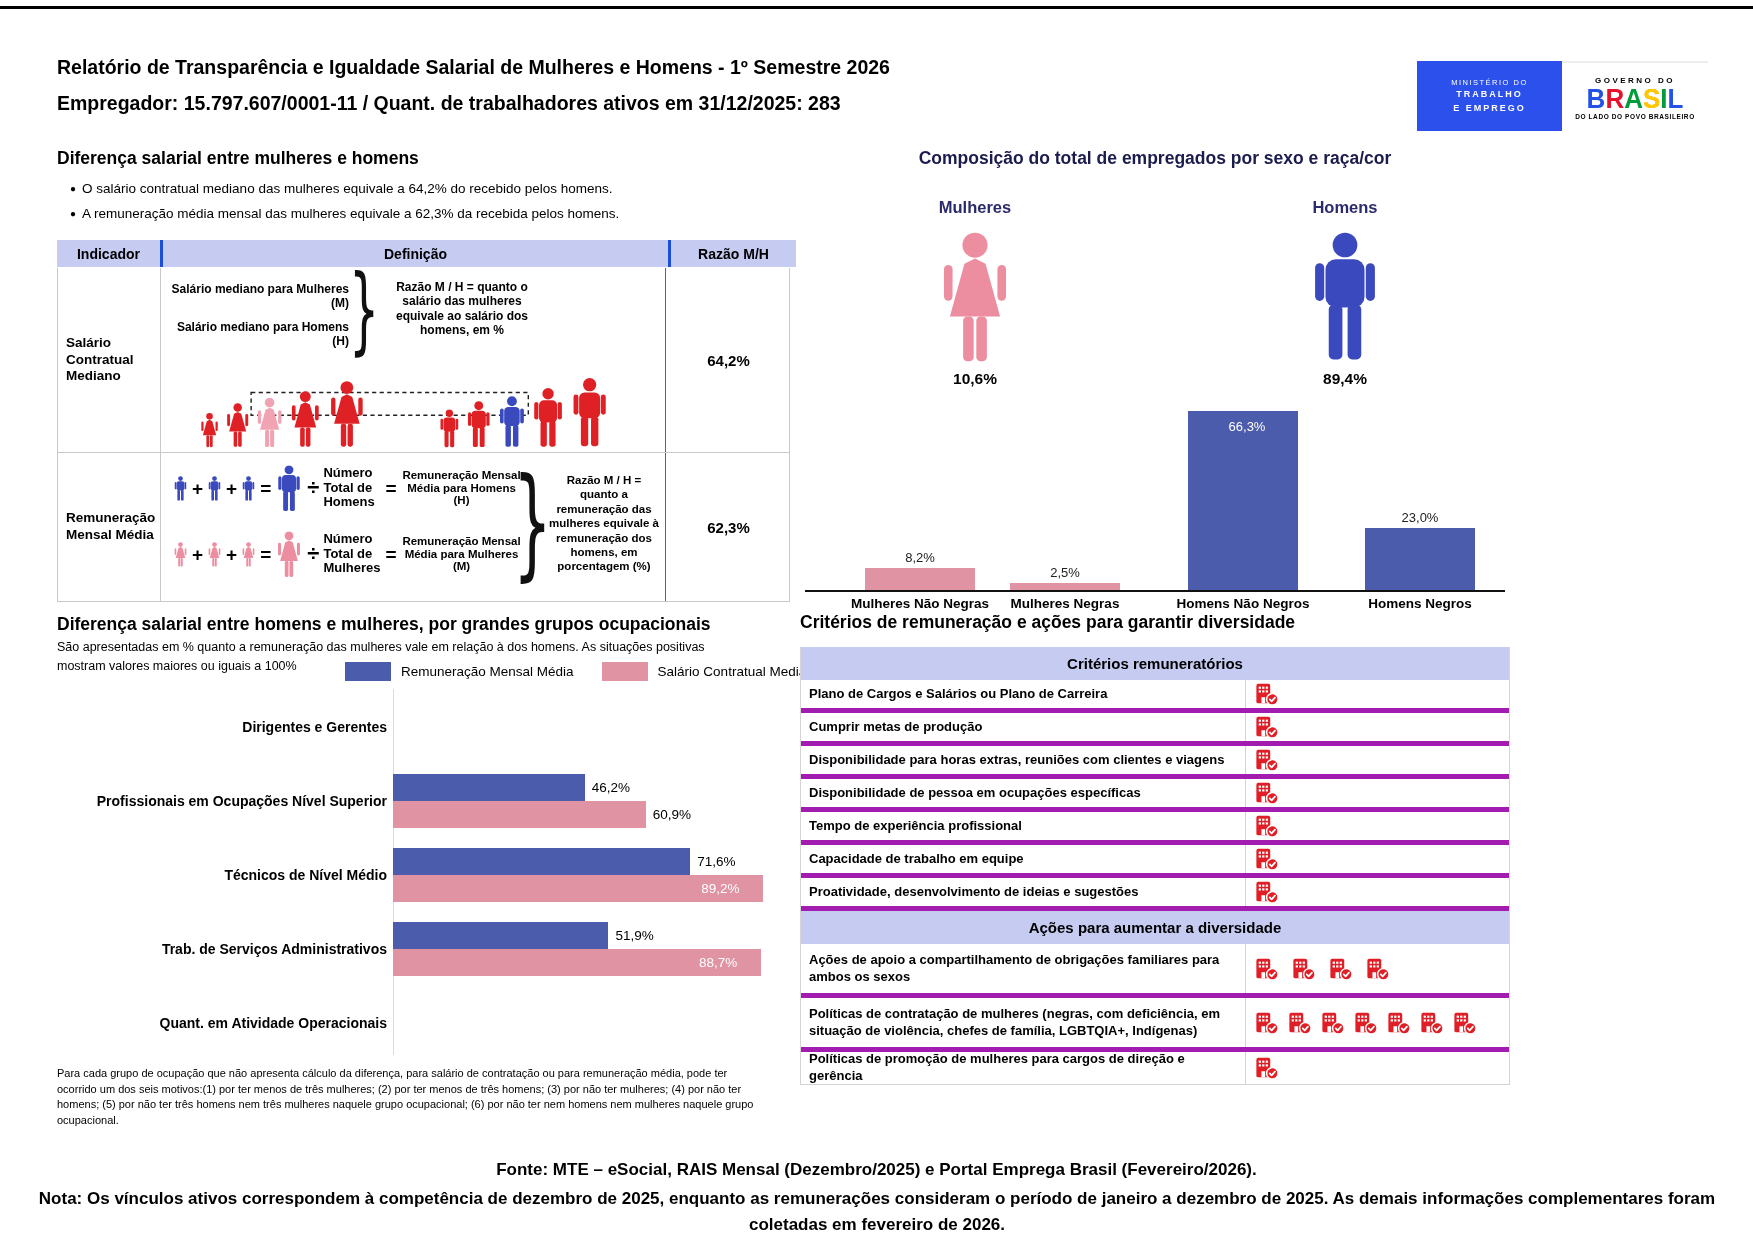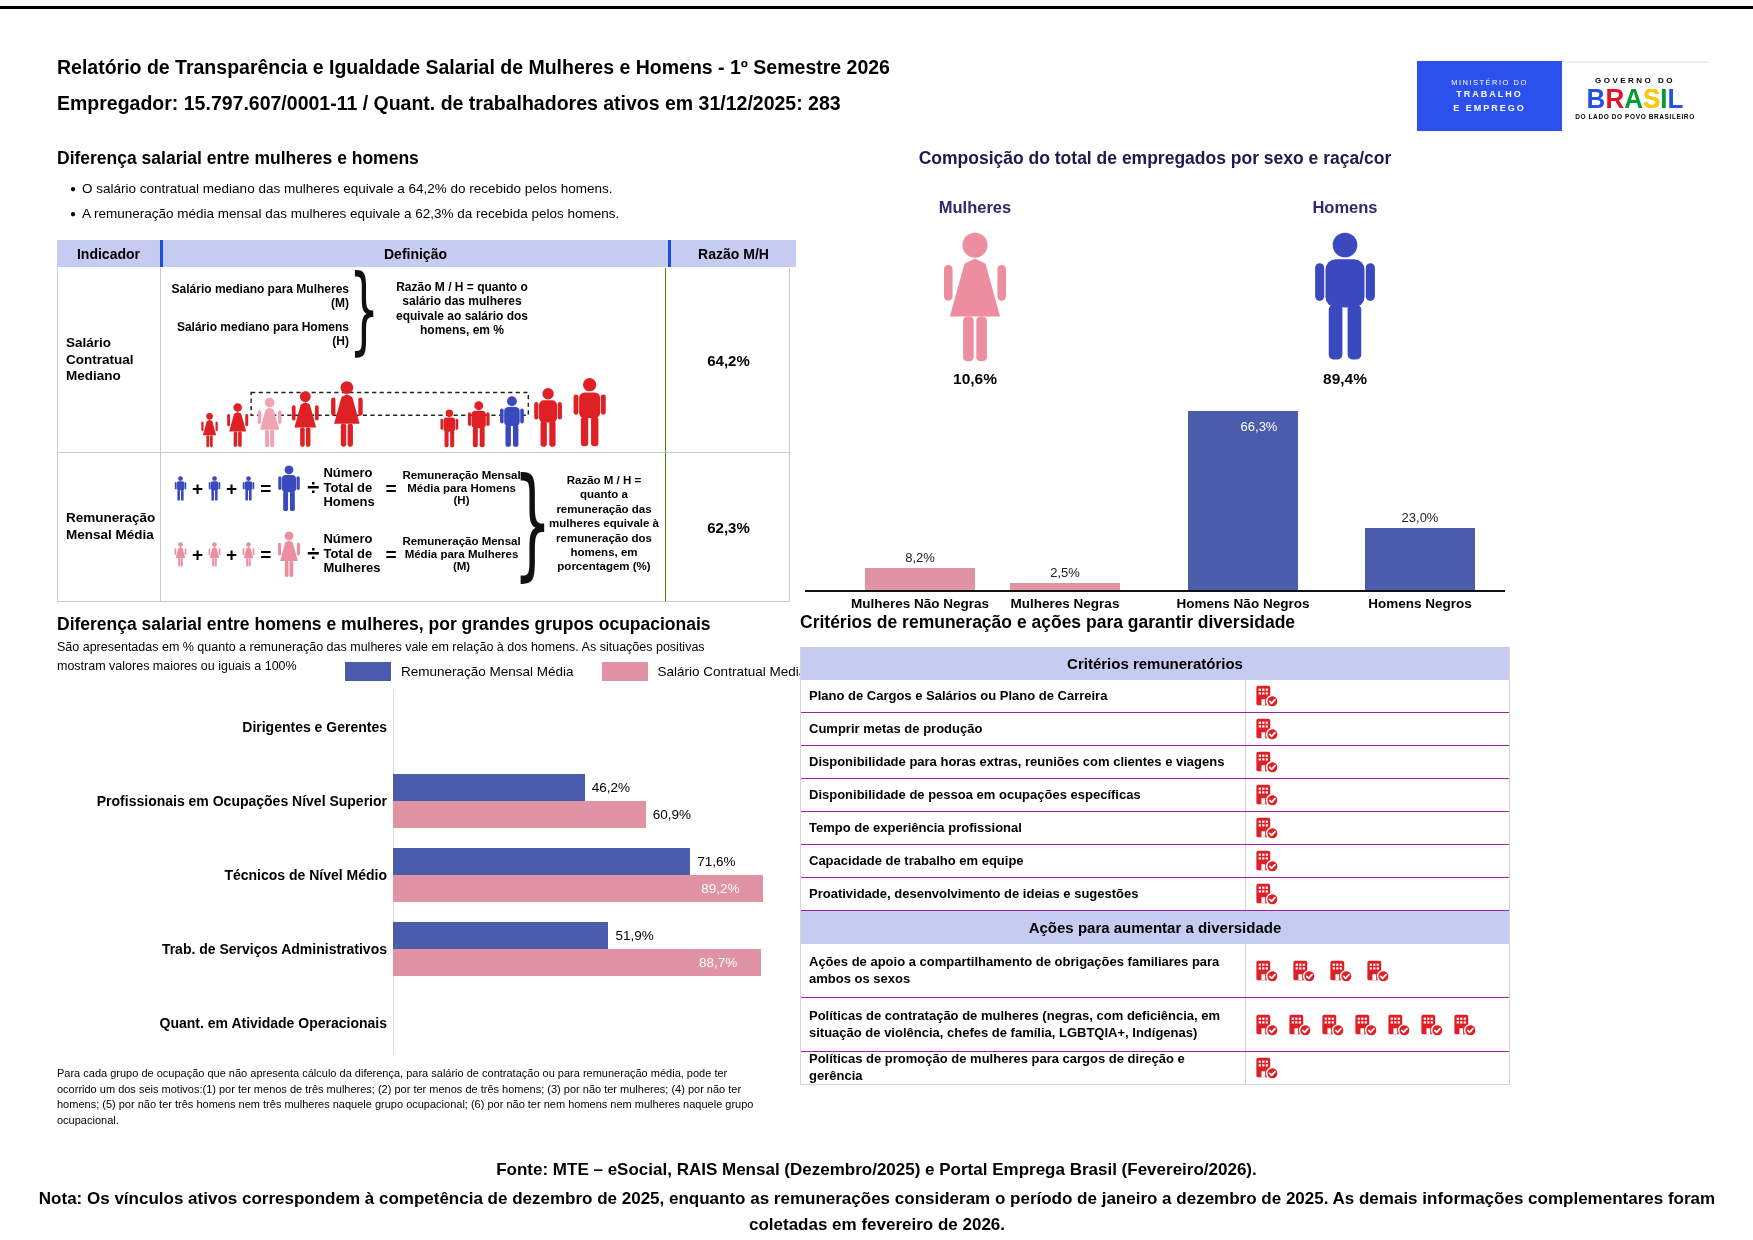--- a/index.html
+++ b/index.html
@@ -102,31 +102,31 @@
   .sp-w{left:875px}.sp-m{left:1245px}
 
   .cbar-wrap{position:absolute;bottom:0;width:110px;display:flex;flex-direction:column;
              align-items:center;justify-content:flex-end;}
   .comp-chart{position:absolute;left:800px;top:395px;width:710px;height:195px;}
   .cw0{left:65px}.cw1{left:210px}.cw2{left:388px}.cw3{left:565px}
   .cbar{width:110px;position:relative;}
   .cbar.pink{background:#E093A2;}
   .cbar.blue{background:#4C5CAC;}
   .cbar-label{font-size:13px;color:#222;margin-bottom:3px;white-space:nowrap;}
-  .cbar-label-inside{position:absolute;top:8px;left:16px;width:100%;text-align:center;color:#fff;font-size:13px;}
+  .cbar-label-inside{position:absolute;top:8px;left:4px;width:100%;text-align:center;color:#fff;font-size:13px;}
   .comp-axis{position:absolute;left:805px;top:590px;width:700px;height:2px;background:#111;}
   .ccat{position:absolute;top:596px;width:170px;text-align:center;font-weight:bold;font-size:13.5px;}
   .cc0{left:835px}.cc1{left:980px}.cc2{left:1158px}.cc3{left:1335px}
 
   
   .crit-title{position:absolute;left:800px;top:612px;font-size:17.5px;font-weight:bold;text-align:right;}
   .crit-table{position:absolute;left:800px;top:647px;width:710px;border:1px solid #D4D4D4;border-top:none;box-sizing:border-box;}
   .crit-header{height:33px;background:#C6CBF2;font-weight:bold;font-size:15px;
                display:flex;align-items:center;justify-content:center;}
-  .crit-row{display:flex;border-bottom:1px solid #a21caf;box-sizing:border-box;}
+  .crit-row{display:flex;border-bottom:5px solid #a21caf;box-sizing:border-box;}
   .crit-row:last-child{border-bottom:none;}
   .crit-row.h33{height:33px;}
   .crit-row.h54{height:54px;}
   .crit-row.h32{height:32px;}
   .crit-label{flex:1;padding:2px 8px;font-weight:bold;font-size:13px;line-height:1.3;
               display:flex;align-items:center;}
   .crit-icons{width:264px;border-left:1px solid #D4D4D4;display:flex;align-items:center;
               gap:13px;padding-left:9px;box-sizing:border-box;}
   .bicon{width:24px;height:24px;flex:0 0 auto;}
 

